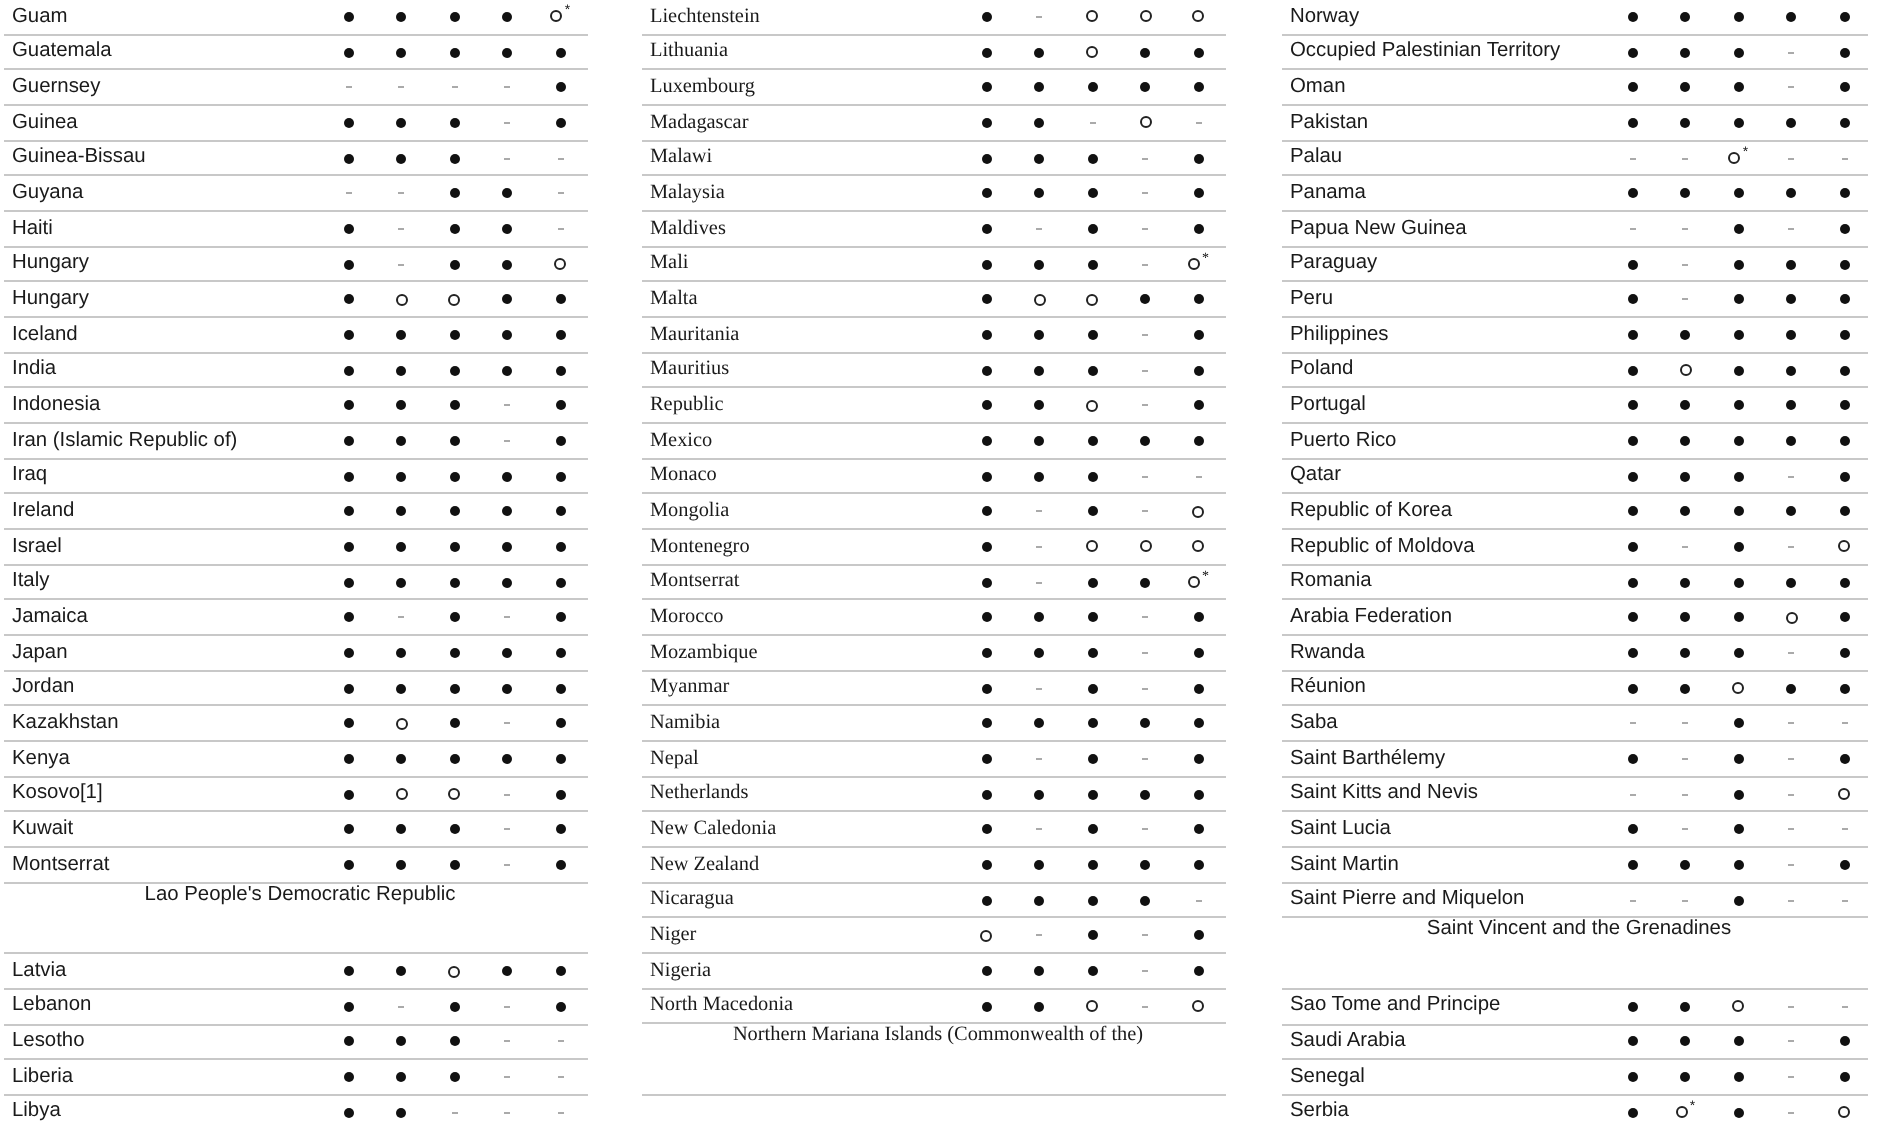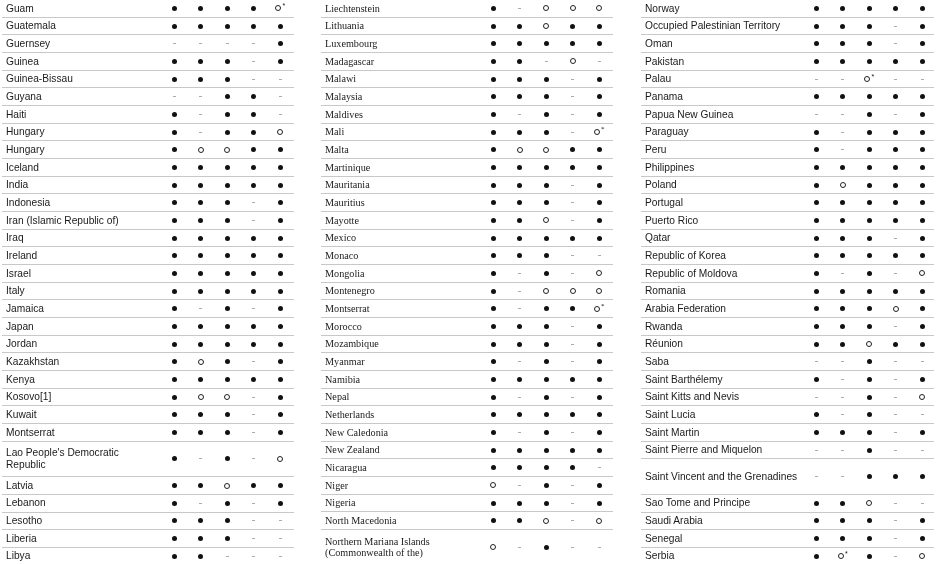--- a/index.html
+++ b/index.html
@@ -4,21 +4,21 @@
 <style>
   html, body { margin: 0; padding: 0; background: #ffffff; }
   body { width: 945px; height: 564px; overflow: hidden; position: relative;
          font-family: "Liberation Sans", sans-serif; color: #1a1a1a; }
   .col { position: absolute; top: 0; }
   .col-0 { left: 2px; width: 292px; }
   .col-1 { left: 321px; width: 292px; font-family: Liberation Serif, serif; }
   .col-2 { left: 641px; width: 293px; }
   .row { display: flex; align-items: center; border-bottom: 1.5px solid #c8c8c8;
          box-sizing: border-box; height: 17.68px; }
-  .row.tall { height: 35.4px; }
+  .row.tall { height: 35.4px; flex-direction: column; }
   .name { flex: 0 0 155px; font-size: 10.2px; line-height: 11.5px; padding-left: 4px;
           white-space: normal; }
   .col-2 .name { flex: 0 0 158px; }
   .cells { display: flex; flex: 1 1 auto; }
   .cell { flex: 0 0 26.5px; text-align: center; font-size: 10px; position: relative; height: 12px;
           display: flex; align-items: center; justify-content: center; }
   .dot { width: 5px; height: 5px; border-radius: 50%; background: #111; display: inline-block; }
   .ring { width: 4px; height: 4px; border-radius: 50%; border: 1px solid #222; display: inline-block; }
   .dash { width: 3px; height: 1px; background: #aaa; display: inline-block; }
   .star { font-size: 7px; position: relative; top: -3px; margin-left: 1px; color: #111; }
@@ -826,40 +826,20 @@
           </div>
           <div class="cell">
             <span class="dot"></span>
           </div>
           <div class="cell">
             <span class="dot"></span>
           </div>
         </div>
       </div>
       <div class="row">
-        <div class="name">Martinique</div>
-        <div class="cells">
-          <div class="cell">
-            <span class="dot"></span>
-          </div>
-          <div class="cell">
-            <span class="dot"></span>
-          </div>
-          <div class="cell">
-            <span class="dot"></span>
-          </div>
-          <div class="cell">
-            <span class="dot"></span>
-          </div>
-          <div class="cell">
-            <span class="dot"></span>
-          </div>
-        </div>
-      </div>
-      <div class="row">
         <div class="name">Mauritania</div>
         <div class="cells">
           <div class="cell">
             <span class="dot"></span>
           </div>
           <div class="cell">
             <span class="dot"></span>
           </div>
           <div class="cell">
             <span class="dot"></span>
@@ -886,21 +866,21 @@
           </div>
           <div class="cell">
             <span class="dash"></span>
           </div>
           <div class="cell">
             <span class="dot"></span>
           </div>
         </div>
       </div>
       <div class="row">
-        <div class="name">Mayotte</div>
+        <div class="name">Republic</div>
         <div class="cells">
           <div class="cell">
             <span class="dot"></span>
           </div>
           <div class="cell">
             <span class="dot"></span>
           </div>
           <div class="cell">
             <span class="ring"></span>
           </div>

